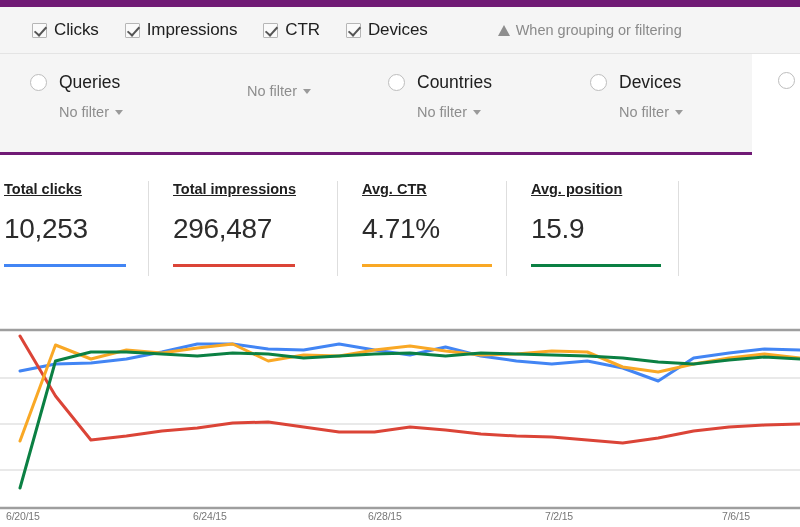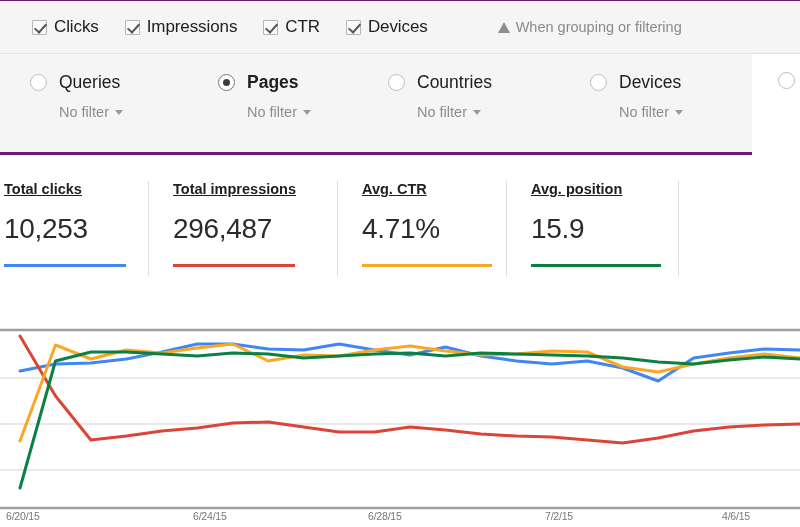--- a/index.html
+++ b/index.html
@@ -11,21 +11,21 @@
     background: #ffffff;
     font-family: "Liberation Sans", sans-serif;
     -webkit-font-smoothing: antialiased;
   }
   #app { position: relative; width: 800px; height: 527px; background: #fff; }
 
   
   .metrics-bar {
     position: absolute; left: 0; top: 0; width: 800px; height: 54px;
     background: #f5f5f5;
-    border-top: 1px solid #701a75;
+    border-top: 7px solid #701a75;
     border-bottom: 1px solid #e4e4e4;
     display: flex; align-items: center;
     padding-left: 32px;
   }
   .cbx-item { display: flex; align-items: center; margin-right: 26px; white-space: nowrap; }
   .cbx {
     width: 15px; height: 15px; flex: 0 0 15px;
     border: 1px solid #b6b6b6; background: #fafafa;
     border-radius: 1px; position: relative; margin-right: 7px;
   }
@@ -135,24 +135,20 @@
         <span class="radio"></span>
         <span class="dim-label">Queries</span>
       </div>
       <div class="dim-filter">
         <span>No filter</span>
         <span class="caret"></span>
       </div>
     </div>
 
     <div class="dim sel" style="left:218px;">
-      <div class="dim-top">
-        <span class="radio on"></span>
-        <span class="dim-label">Pages</span>
-      </div>
       <div class="dim-filter">
         <span>No filter</span>
         <span class="caret"></span>
       </div>
     </div>
 
     <div class="dim" style="left:388px;">
       <div class="dim-top">
         <span class="radio"></span>
         <span class="dim-label">Countries</span>
@@ -227,17 +223,17 @@
           <polyline points="20.0,48.0 55.5,108.0 90.9,152.0 126.4,148.0 161.8,143.0 197.3,140.0 232.7,135.0 268.2,134.0 303.6,139.0 339.1,144.0 374.5,144.0 410.0,139.0 445.5,142.0 480.9,146.0 516.4,148.0 551.8,149.0 587.3,152.0 622.7,155.0 658.2,150.0 693.6,143.0 729.1,139.0 764.5,137.0 800.0,136.0" fill="none" stroke="#DB4437" stroke-width="3" stroke-linejoin="round" stroke-linecap="round"></polyline>
           <polyline points="20.0,153.0 55.5,57.0 90.9,71.0 126.4,62.0 161.8,65.0 197.3,60.0 232.7,56.0 268.2,73.0 303.6,67.0 339.1,68.0 374.5,62.0 410.0,58.0 445.5,63.0 480.9,67.0 516.4,66.0 551.8,63.0 587.3,64.0 622.7,79.0 658.2,84.0 693.6,76.0 729.1,70.0 764.5,66.0 800.0,70.0" fill="none" stroke="#F9A825" stroke-width="3" stroke-linejoin="round" stroke-linecap="round"></polyline>
           <polyline points="20.0,200.0 55.5,73.0 90.9,64.0 126.4,64.0 161.8,66.0 197.3,68.0 232.7,65.0 268.2,66.0 303.6,70.0 339.1,68.0 374.5,66.0 410.0,65.0 445.5,68.0 480.9,65.0 516.4,66.0 551.8,67.0 587.3,68.0 622.7,70.0 658.2,74.0 693.6,76.0 729.1,72.0 764.5,69.0 800.0,71.0" fill="none" stroke="#0B8043" stroke-width="3" stroke-linejoin="round" stroke-linecap="round"></polyline>
         </g>
     </svg>
     <div class="xlabels">
       <span class="xlab" style="left:6px;">6/20/15</span>
       <span class="xlab" style="left:193px;">6/24/15</span>
       <span class="xlab" style="left:368px;">6/28/15</span>
       <span class="xlab" style="left:545px;">7/2/15</span>
-      <span class="xlab" style="left:722px;">4/6/15</span>
+      <span class="xlab" style="left:722px;">7/6/15</span>
     </div>
   </div>
 
 </div>
 
 </body></html>

